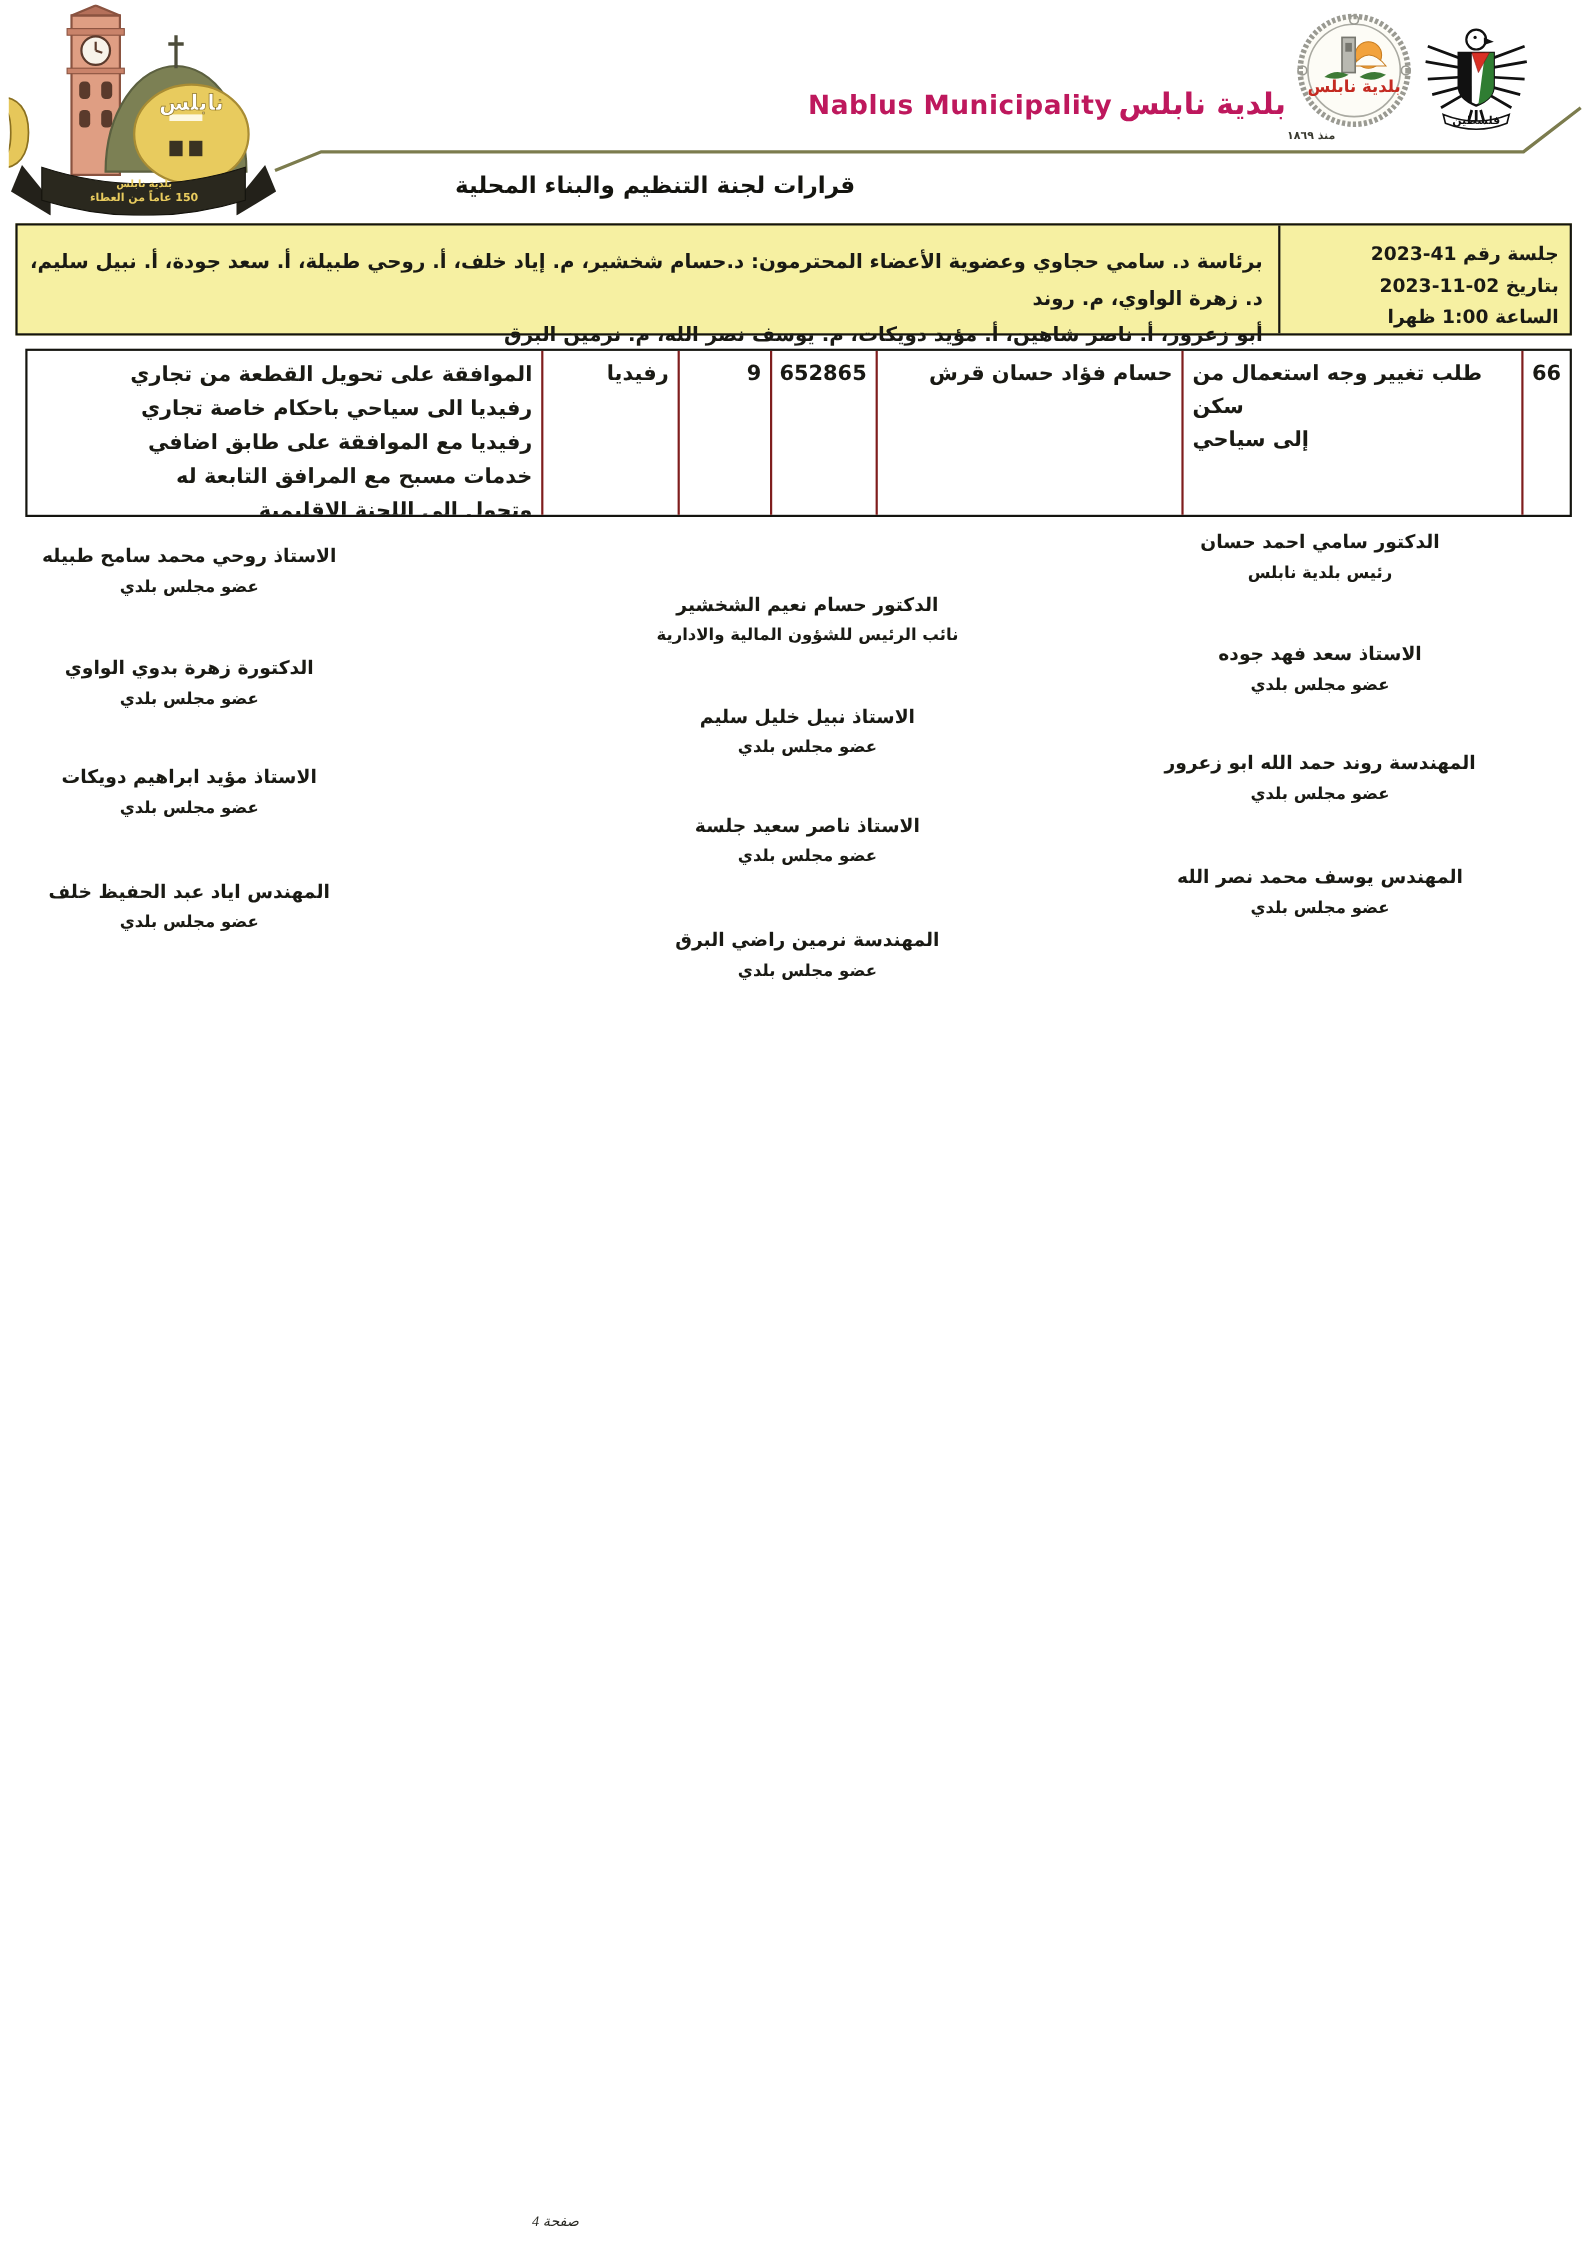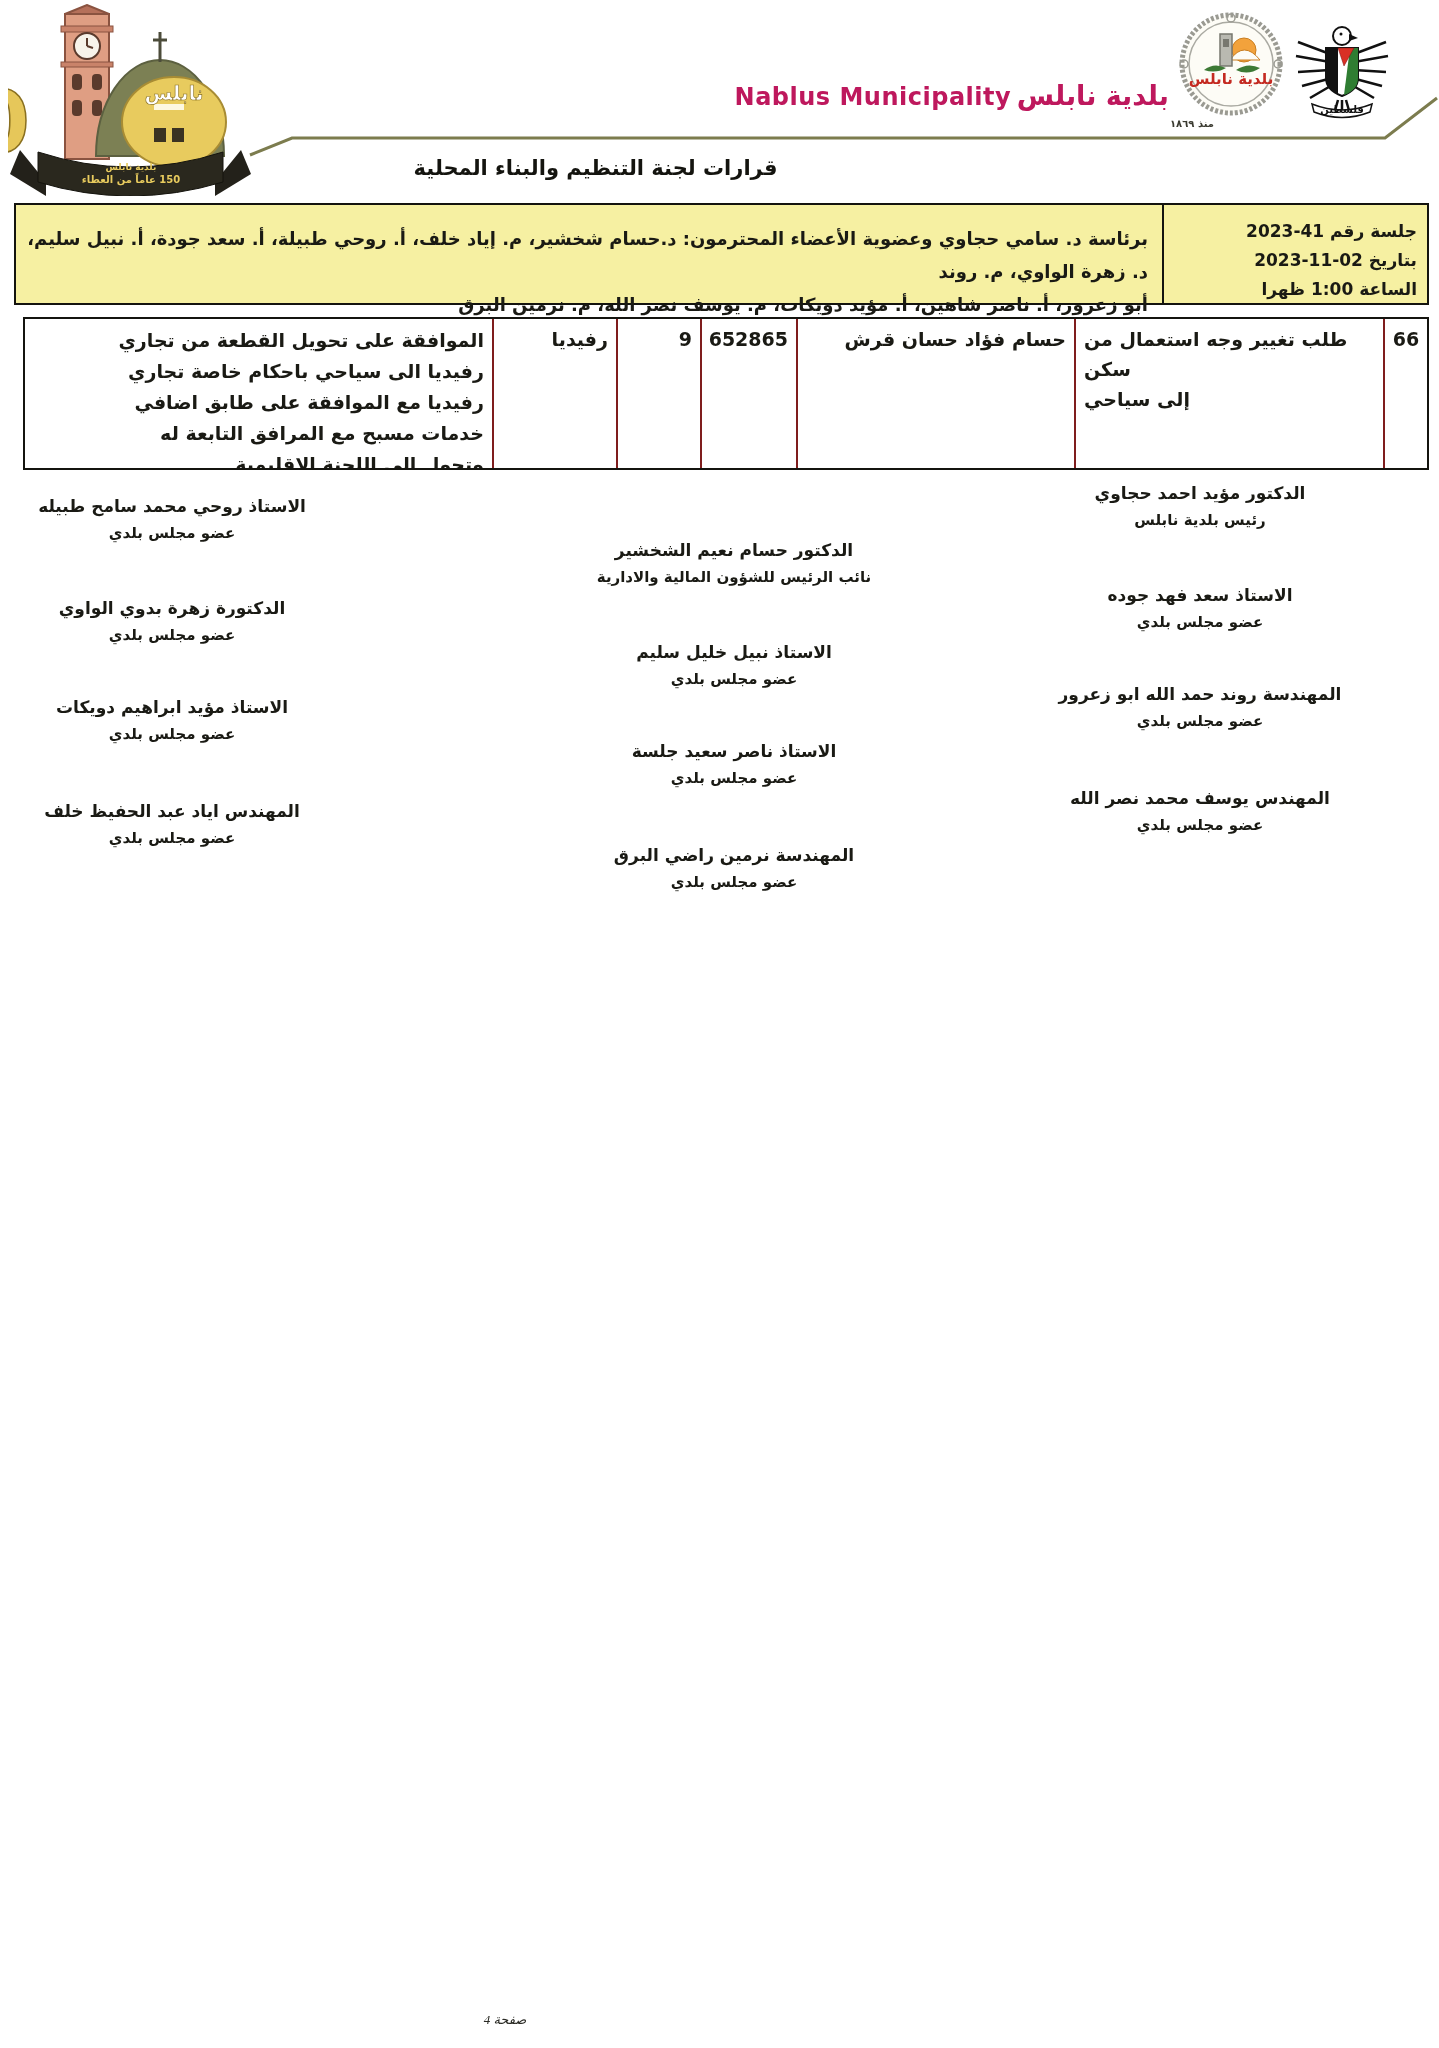--- a/index.html
+++ b/index.html
@@ -174,21 +174,21 @@
   <div id="cell-block" class="cell">9</div>
   <div id="cell-zone" class="cell">رفيديا</div>
   <div id="cell-decision" class="cell">الموافقة على تحويل القطعة من تجاري
 رفيديا الى سياحي باحكام خاصة تجاري
 رفيديا مع الموافقة على طابق اضافي
 خدمات مسبح مع المرافق التابعة له
 وتحول الى اللجنة الاقليمية</div>
 </div>
 
 <div class="sig col-r" style="top:480px;">
-  <div class="sig-name">الدكتور مؤيد احمد حجاوي</div>
+  <div class="sig-name">الدكتور سامي احمد حسان</div>
   <div class="sig-role">رئيس بلدية نابلس</div>
 </div>
 <div class="sig col-m" style="top:493px;">
   <div class="sig-name">الدكتور حسام نعيم الشخشير</div>
   <div class="sig-role">نائب الرئيس للشؤون المالية والادارية</div>
 </div>
 <div class="sig col-l" style="top:493px;">
   <div class="sig-name">الاستاذ روحي محمد سامح طبيله</div>
   <div class="sig-role">عضو مجلس بلدي</div>
 </div>

